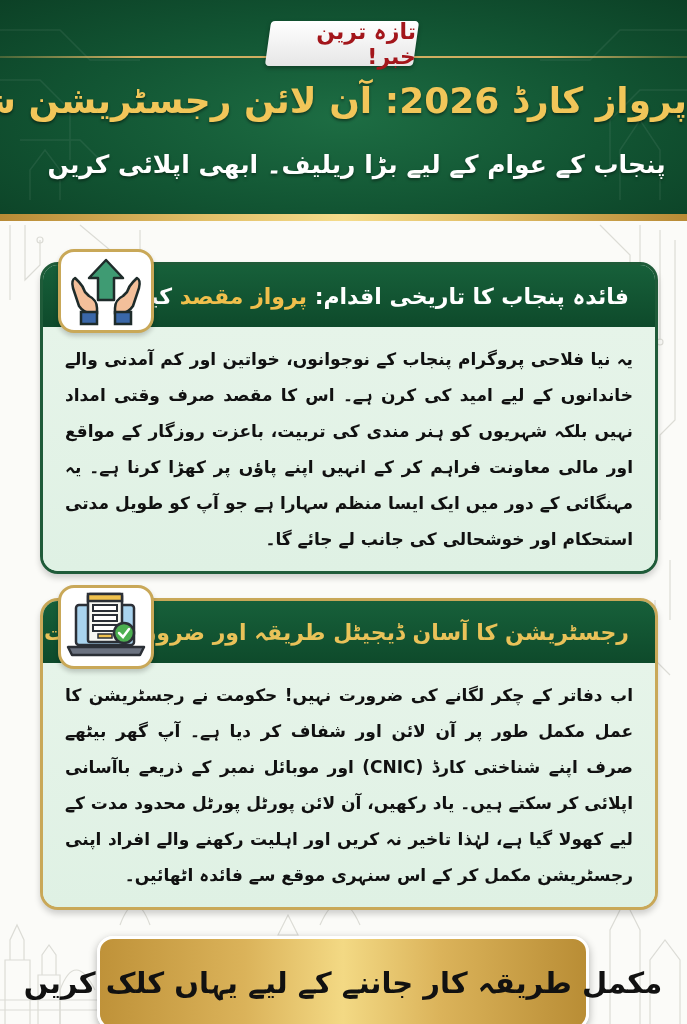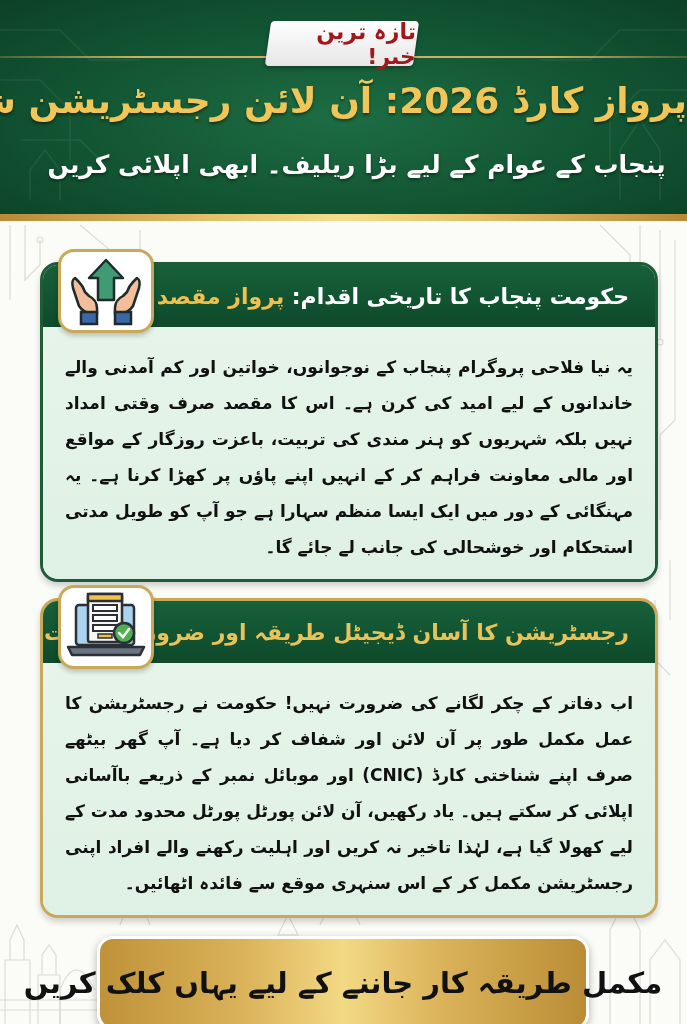--- a/index.html
+++ b/index.html
@@ -79,21 +79,20 @@
     .card-title.gold { color: #e9c259; }
 
     .card-body {
       padding: 14px 22px 14px 22px;
       background: linear-gradient(180deg, #e6f4e9, #dff1e4);
       border-radius: 0 0 15px 15px;
     }
     .card-body p {
       color: #111; font-size: 17px; line-height: 36px; text-align: justify;
       font-weight: bold;
-      margin-top: 8px;
     }
 
     .card-icon {
       position: absolute; left: 15px; top: -16px; width: 96px; height: 84px;
       background: #ffffff; border: 3px solid #c9a858; border-radius: 16px;
       box-shadow: 0 3px 5px rgba(0,0,0,0.2);
       display: flex; align-items: center; justify-content: center;
       z-index: 4;
     }
 
@@ -161,21 +160,21 @@
 
       <path d="M8 22 Q4 24 6 32 L12 50 Q16 56 24 58 L30 58 V52 Q30 44 22 40 L18 36 Q16 30 12 26 Z" fill="#f3bf9a" stroke="#1e2b2a" stroke-width="2.5" stroke-linejoin="round"></path>
       <rect x="14" y="56" width="16" height="12" fill="#3a67a8" stroke="#1e2b2a" stroke-width="2.5"></rect>
 
       <path d="M70 22 Q74 24 72 32 L66 50 Q62 56 54 58 L48 58 V52 Q48 44 56 40 L60 36 Q62 30 66 26 Z" fill="#f3bf9a" stroke="#1e2b2a" stroke-width="2.5" stroke-linejoin="round"></path>
       <rect x="48" y="56" width="16" height="12" fill="#3a67a8" stroke="#1e2b2a" stroke-width="2.5"></rect>
     </svg>
   </div>
   <div class="card-header">
     <div class="card-title">
-      <span>حکومت پنجاب کا تاریخی اقدام: </span><span class="hl">پرواز مقصد</span><span> کیا ہے؟</span>
+      <span>فائدہ پنجاب کا تاریخی اقدام: </span><span class="hl">پرواز مقصد</span><span> کیا ہے؟</span>
     </div>
   </div>
   <div class="card-body">
     <p>یہ نیا فلاحی پروگرام پنجاب کے نوجوانوں، خواتین اور کم آمدنی والے خاندانوں کے لیے امید کی کرن ہے۔ اس کا مقصد صرف وقتی امداد نہیں بلکہ شہریوں کو ہنر مندی کی تربیت، باعزت روزگار کے مواقع اور مالی معاونت فراہم کر کے انہیں اپنے پاؤں پر کھڑا کرنا ہے۔ یہ مہنگائی کے دور میں ایک ایسا منظم سہارا ہے جو آپ کو طویل مدتی استحکام اور خوشحالی کی جانب لے جائے گا۔</p>
   </div>
 </div>
 
 <div class="card gold-border" style="top:598px;">
   <div class="card-icon">
     <svg width="80" height="72" viewBox="0 0 80 72">

